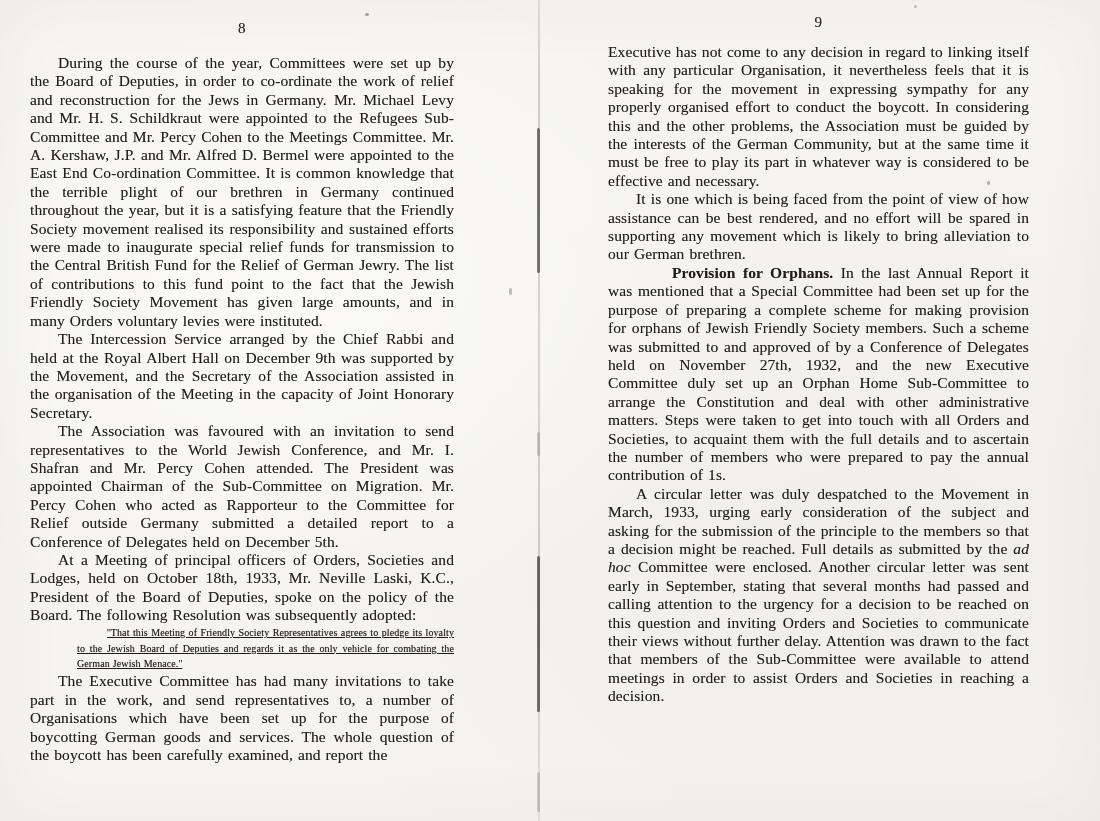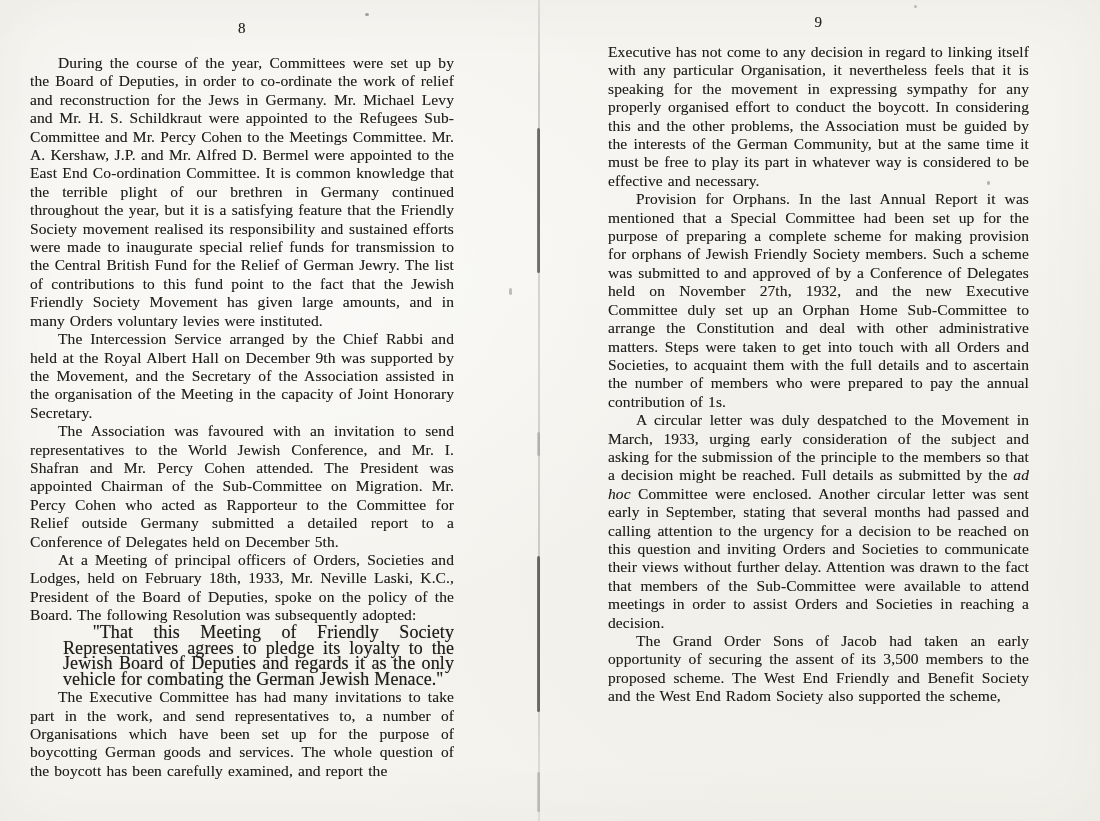--- a/index.html
+++ b/index.html
@@ -40,28 +40,29 @@
     text-align: justify;
     letter-spacing: 0.1px;
     word-spacing: 1px;
     color: #201e1b;
     text-shadow: 0 0 0.5px rgba(32,30,27,0.42);
   }
   .text-block p { margin: 0; }
   p.para  { text-indent: 28px; }
   p.para.no-indent { text-indent: 0; }
   p.quote {
-    margin-left: 33px;
+    margin-left: 47px;
     text-indent: 30px;
-    font-size: 18px;
+    font-size: 10px;
     line-height: 15.9px;
     word-spacing: 0.4px;
     text-shadow: 0 0 0.7px rgba(32,30,27,0.55);
+    text-decoration: underline;
   }
-  .run-bold   { font-weight: normal; }
+  .run-bold   { font-weight: bold; margin-left: 36px; }
   .run-italic { font-style: italic; }
 
   
   .gutter-line {
     position: absolute;
     left: 538px; top: 0;
     width: 2px; height: 821px;
     background: linear-gradient(
       to bottom,
       rgba(125,121,112,0.18) 0%,
@@ -91,33 +92,33 @@
 </style>
 </head>
 <body>
 
 <div class="page page-left">
   <div class="page-number">8</div>
   <div class="text-block">
       <p class="para"><span>During the course of the year, Committees were set up by the Board of Deputies, in order to co-ordinate the work of relief and reconstruction for the Jews in Germany. Mr. Michael Levy and Mr. H. S. Schildkraut were appointed to the Refugees Sub-Committee and Mr. Percy Cohen to the Meetings Committee. Mr. A. Kershaw, J.P. and Mr. Alfred D. Bermel were appointed to the East End Co-ordination Committee. It is common knowledge that the terrible plight of our brethren in Germany continued throughout the year, but it is a satisfying feature that the Friendly Society movement realised its responsibility and sustained efforts were made to inaugurate special relief funds for transmission to the Central British Fund for the Relief of German Jewry. The list of contributions to this fund point to the fact that the Jewish Friendly Society Movement has given large amounts, and in many Orders voluntary levies were instituted.</span></p>
       <p class="para"><span>The Intercession Service arranged by the Chief Rabbi and held at the Royal Albert Hall on December 9th was supported by the Movement, and the Secretary of the Association assisted in the organisation of the Meeting in the capacity of Joint Honorary Secretary.</span></p>
       <p class="para"><span>The Association was favoured with an invitation to send representatives to the World Jewish Conference, and Mr. I. Shafran and Mr. Percy Cohen attended. The President was appointed Chairman of the Sub-Committee on Migration. Mr. Percy Cohen who acted as Rapporteur to the Committee for Relief outside Germany submitted a detailed report to a Conference of Delegates held on December 5th.</span></p>
-      <p class="para"><span>At a Meeting of principal officers of Orders, Societies and Lodges, held on February 18th, 1933, Mr. Neville Laski, K.C., President of the Board of Deputies, spoke on the policy of the Board. The following Resolution was subsequently adopted:</span></p>
+      <p class="para"><span>At a Meeting of principal officers of Orders, Societies and Lodges, held on October 18th, 1933, Mr. Neville Laski, K.C., President of the Board of Deputies, spoke on the policy of the Board. The following Resolution was subsequently adopted:</span></p>
       <p class="quote"><span>''That this Meeting of Friendly Society Representatives agrees to pledge its loyalty to the Jewish Board of Deputies and regards it as the only vehicle for combating the German Jewish Menace.''</span></p>
       <p class="para"><span>The Executive Committee has had many invitations to take part in the work, and send representatives to, a number of Organisations which have been set up for the purpose of boycotting German goods and services. The whole question of the boycott has been carefully examined, and report the</span></p>
     </div>
 </div>
 
 <div class="page page-right">
   <div class="page-number">9</div>
   <div class="text-block">
       <p class="para no-indent"><span>Executive has not come to any decision in regard to linking itself with any particular Organisation, it nevertheless feels that it is speaking for the movement in expressing sympathy for any properly organised effort to conduct the boycott. In considering this and the other problems, the Association must be guided by the interests of the German Community, but at the same time it must be free to play its part in whatever way is considered to be effective and necessary.</span></p>
+      <p class="para"><span>It is one which is being faced from the point of view of how assistance can be best rendered, and no effort will be spared in supporting any movement which is likely to bring alleviation to our German brethren.</span></p>
       <p class="para"><span class="run-bold">Provision for Orphans.</span><span> In the last Annual Report it was mentioned that a Special Committee had been set up for the purpose of preparing a complete scheme for making provision for orphans of Jewish Friendly Society members. Such a scheme was submitted to and approved of by a Conference of Delegates held on November 27th, 1932, and the new Executive Committee duly set up an Orphan Home Sub-Committee to arrange the Constitution and deal with other administrative matters. Steps were taken to get into touch with all Orders and Societies, to acquaint them with the full details and to ascertain the number of members who were prepared to pay the annual contribution of 1s.</span></p>
       <p class="para"><span>A circular letter was duly despatched to the Movement in March, 1933, urging early consideration of the subject and asking for the submission of the principle to the members so that a decision might be reached. Full details as submitted by the </span><span class="run-italic">ad hoc</span><span> Committee were enclosed. Another circular letter was sent early in September, stating that several months had passed and calling attention to the urgency for a decision to be reached on this question and inviting Orders and Societies to communicate their views without further delay. Attention was drawn to the fact that members of the Sub-Committee were available to attend meetings in order to assist Orders and Societies in reaching a decision.</span></p>
-      <p class="para"><span>The Grand Order Sons of Jacob had taken an early opportunity of securing the assent of its 3,500 members to the proposed scheme. The West End Friendly and Benefit Society and the West End Radom Society also supported the scheme,</span></p>
     </div>
 </div>
 
 <div class="gutter-line"></div>
 <div class="gutter-smudge smudge-1"></div>
 <div class="gutter-smudge smudge-2"></div>
 <div class="gutter-smudge smudge-3"></div>
 <div class="gutter-smudge smudge-4"></div>
 
 <div class="speck speck-1"></div>

